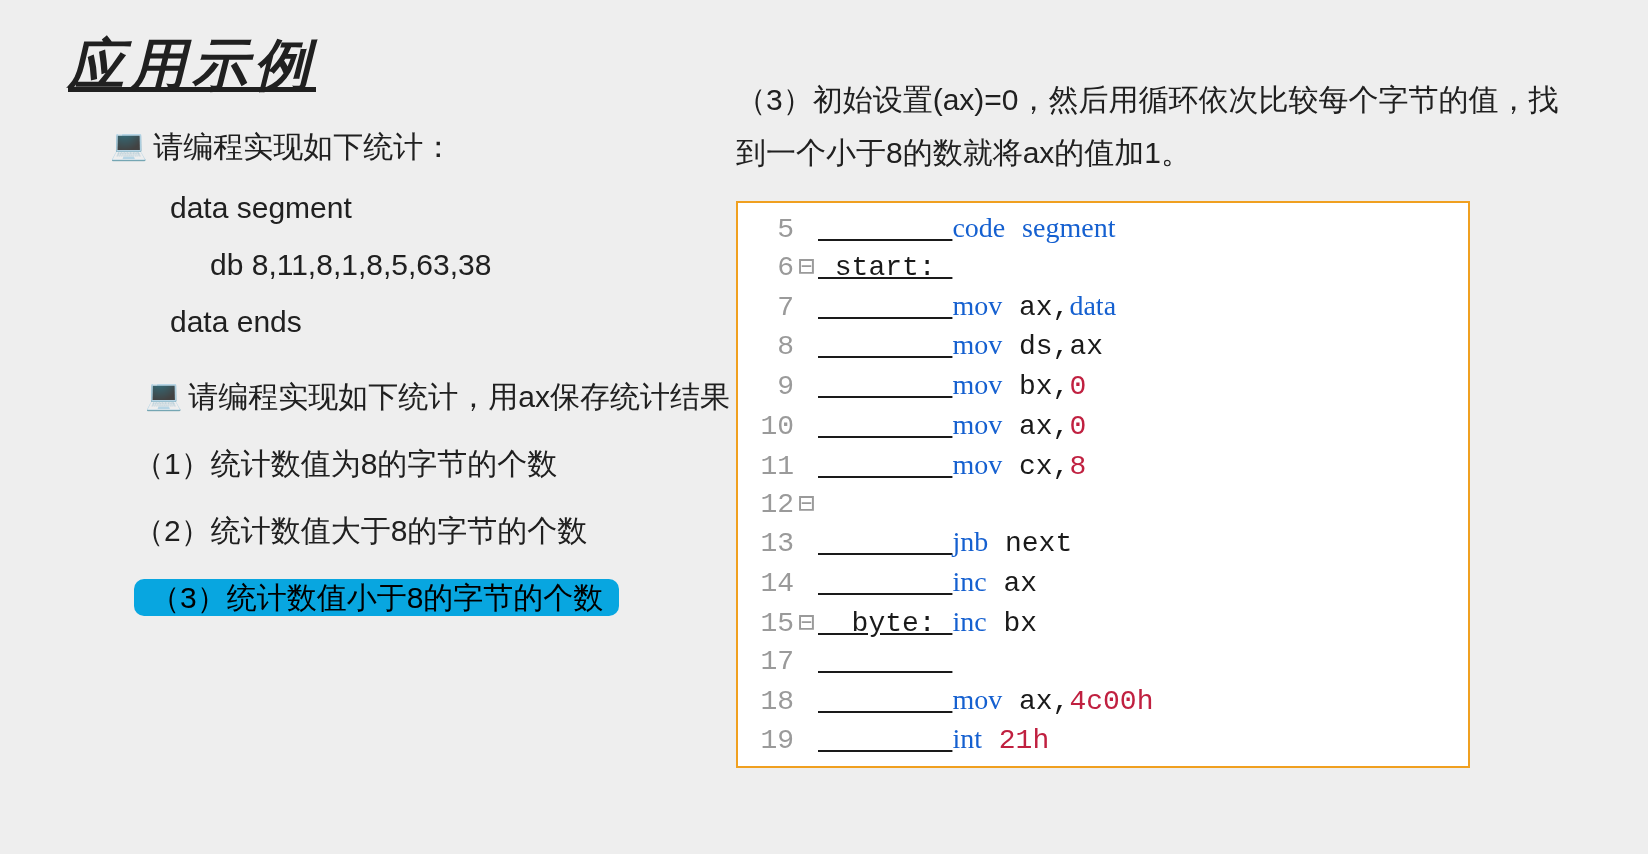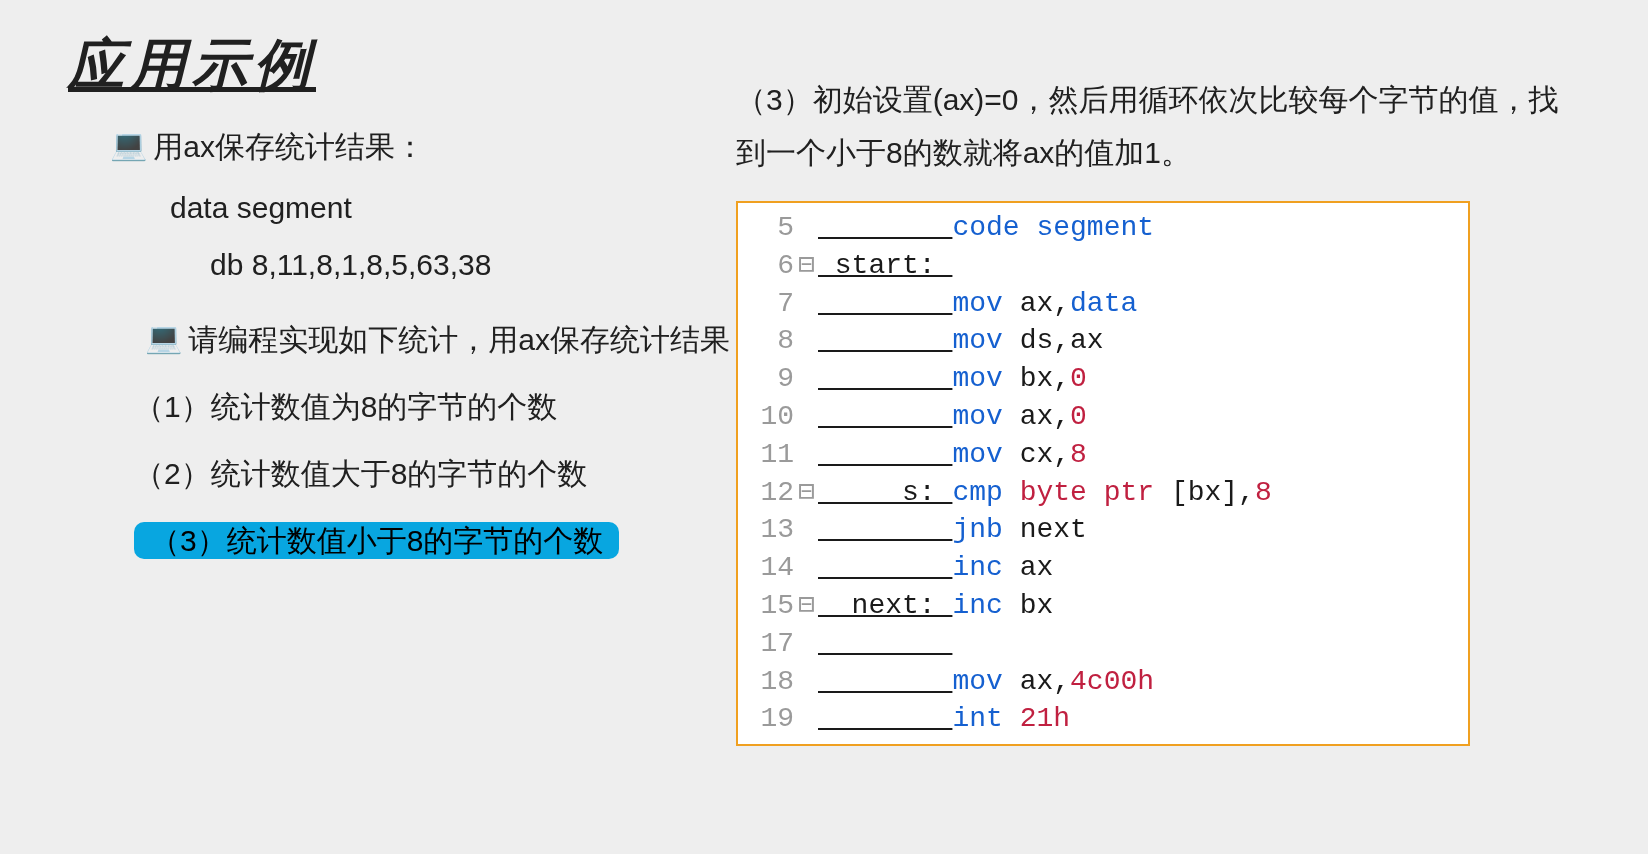--- a/index.html
+++ b/index.html
@@ -96,39 +96,40 @@
   }
   .fold {
     display: inline-block;
     width: 20px;
     color: #9a9a9a;
     text-align: left;
   }
   .code-text {
     display: inline-block;
   }
-  .kw { color: #1560d0; }
+  .kw { color: #1560d0; font-family: Liberation Serif, serif; }
   .num { color: #c02040; }
   .ptr { color: #c02040; }
   .lbl { color: #1a1a1a; text-decoration: underline; }
   .plain { color: #1a1a1a; }
 </style>
 </head>
 <body>
 
 <div class="slide">
 
   <div class="title">应用示例</div>
 
   <div class="left">
     <div class="lvl1">
-      <span class="bullet-icon">💻</span><span>用ax保存统计结果：</span>
+      <span class="bullet-icon">💻</span><span>请编程实现如下统计：</span>
     </div>
     <div class="lvl2">data segment</div>
     <div class="lvl3">db 8,11,8,1,8,5,63,38</div>
+    <div class="lvl2">data ends</div>
 
     <div class="lvl1" style="margin-top:18px;text-align:right;">
       <span class="bullet-icon">💻</span><span>请编程实现如下统计，用ax保存统计结果</span>
     </div>
     <div class="task-item">（1）统计数值为8的字节的个数</div>
     <div class="task-item">（2）统计数值大于8的字节的个数</div>
     <div class="task-item">
       <span class="task-highlight">（3）统计数值小于8的字节的个数</span>
     </div>
   </div>
@@ -138,23 +139,23 @@
 
     <div class="code-box" id="code-box">
 
     <div class="code-row"><span class="ln">5</span><span class="fold"> </span><span class="code-text"><span class="lbl">        </span><span class="kw">code</span><span class="plain"> </span><span class="kw">segment</span></span></div>
         <div class="code-row"><span class="ln">6</span><span class="fold">⊟</span><span class="code-text"><span class="lbl"> start: </span></span></div>
         <div class="code-row"><span class="ln">7</span><span class="fold"> </span><span class="code-text"><span class="lbl">        </span><span class="kw">mov</span><span class="plain"> ax,</span><span class="kw">data</span></span></div>
         <div class="code-row"><span class="ln">8</span><span class="fold"> </span><span class="code-text"><span class="lbl">        </span><span class="kw">mov</span><span class="plain"> ds,ax</span></span></div>
         <div class="code-row"><span class="ln">9</span><span class="fold"> </span><span class="code-text"><span class="lbl">        </span><span class="kw">mov</span><span class="plain"> bx,</span><span class="num">0</span></span></div>
         <div class="code-row"><span class="ln">10</span><span class="fold"> </span><span class="code-text"><span class="lbl">        </span><span class="kw">mov</span><span class="plain"> ax,</span><span class="num">0</span></span></div>
         <div class="code-row"><span class="ln">11</span><span class="fold"> </span><span class="code-text"><span class="lbl">        </span><span class="kw">mov</span><span class="plain"> cx,</span><span class="num">8</span></span></div>
-        <div class="code-row"><span class="ln">12</span><span class="fold">⊟</span><span class="code-text"><span class="lbl">     s: </span><span class="kw">cmp</span><span class="plain"> </span><span class="ptr">byte ptr</span><span class="plain"> [bx],</span><span class="num">8</span></span></div>
+        <div class="code-row"><span class="ln">12</span><span class="fold">⊟</span></div>
         <div class="code-row"><span class="ln">13</span><span class="fold"> </span><span class="code-text"><span class="lbl">        </span><span class="kw">jnb</span><span class="plain"> next</span></span></div>
         <div class="code-row"><span class="ln">14</span><span class="fold"> </span><span class="code-text"><span class="lbl">        </span><span class="kw">inc</span><span class="plain"> ax</span></span></div>
-        <div class="code-row"><span class="ln">15</span><span class="fold">⊟</span><span class="code-text"><span class="lbl">  next: </span><span class="kw">inc</span><span class="plain"> bx</span></span></div>
+        <div class="code-row"><span class="ln">15</span><span class="fold">⊟</span><span class="code-text"><span class="lbl">  byte: </span><span class="kw">inc</span><span class="plain"> bx</span></span></div>
         <div class="code-row"><span class="ln">17</span><span class="fold"> </span><span class="code-text"><span class="lbl">        </span></span></div>
         <div class="code-row"><span class="ln">18</span><span class="fold"> </span><span class="code-text"><span class="lbl">        </span><span class="kw">mov</span><span class="plain"> ax,</span><span class="num">4c00h</span></span></div>
         <div class="code-row"><span class="ln">19</span><span class="fold"> </span><span class="code-text"><span class="lbl">        </span><span class="kw">int</span><span class="plain"> </span><span class="num">21h</span></span></div>
       </div>
   </div>
 
 </div>
 
 </body></html>

